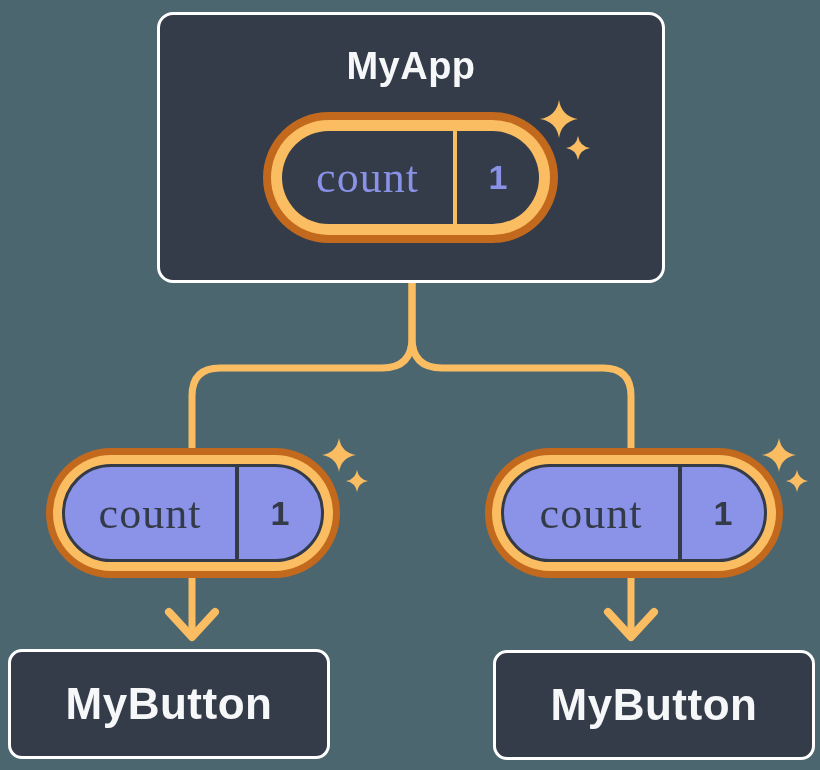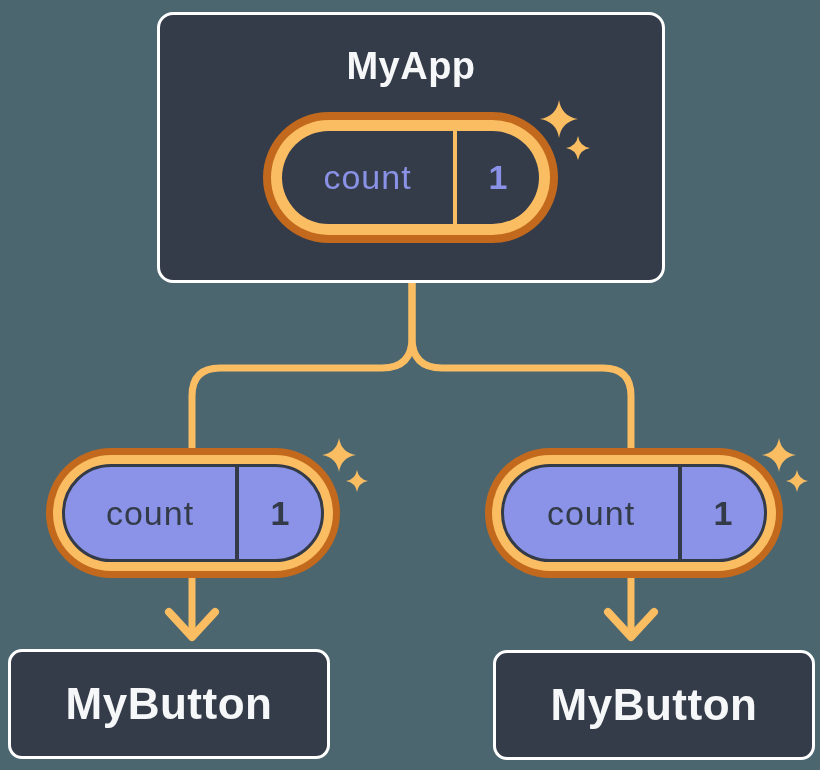--- a/index.html
+++ b/index.html
@@ -97,22 +97,23 @@
   .pill-bottom .pill-divider { background: #333A48; width: 4px; }
 
   .pill-left  { left: 46px;  top: 448px; }
   .pill-right { left: 485px; top: 448px; width: 298px; }
 
   .state-name {
     flex: 1;
     display: flex;
     align-items: center;
     justify-content: center;
-    font-size: 34px;
+    font-size: 44px;
     letter-spacing: 1px;
+    font-family: Liberation Serif, serif;
   }
   .state-value {
     width: 82px;
     display: flex;
     align-items: center;
     justify-content: center;
     font-size: 34px;
     font-weight: 700;
   }
 </style>

